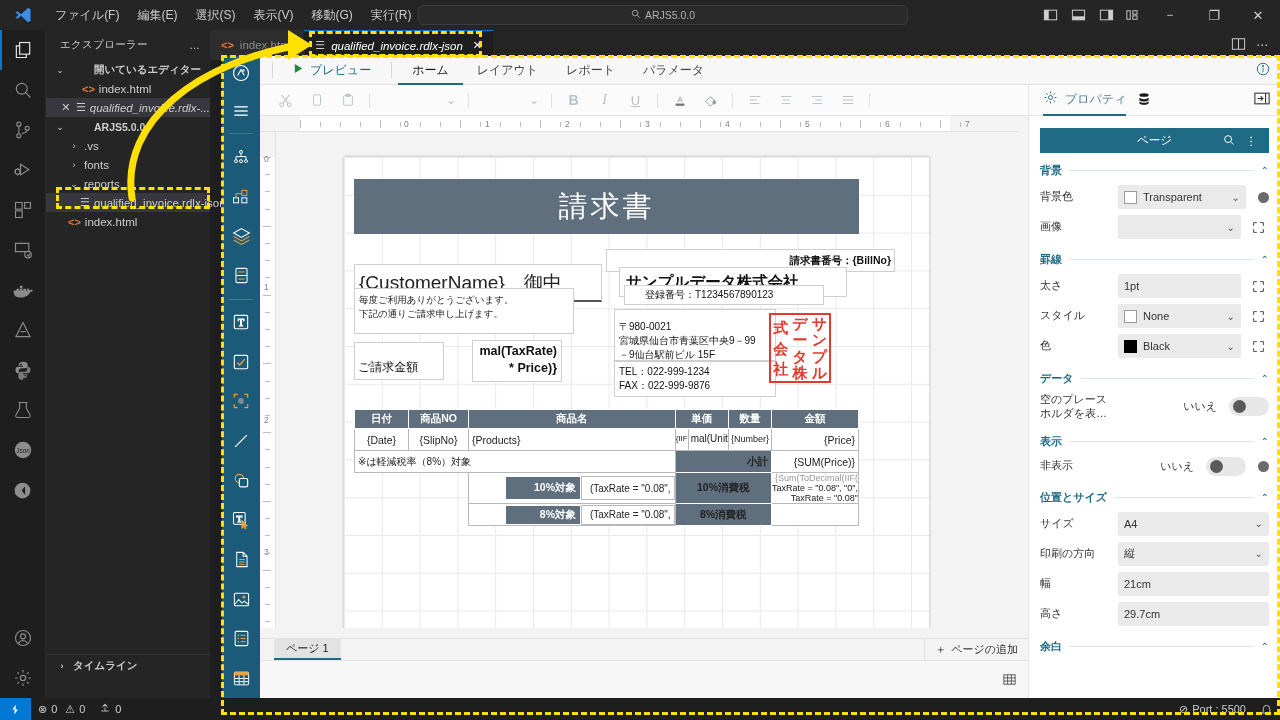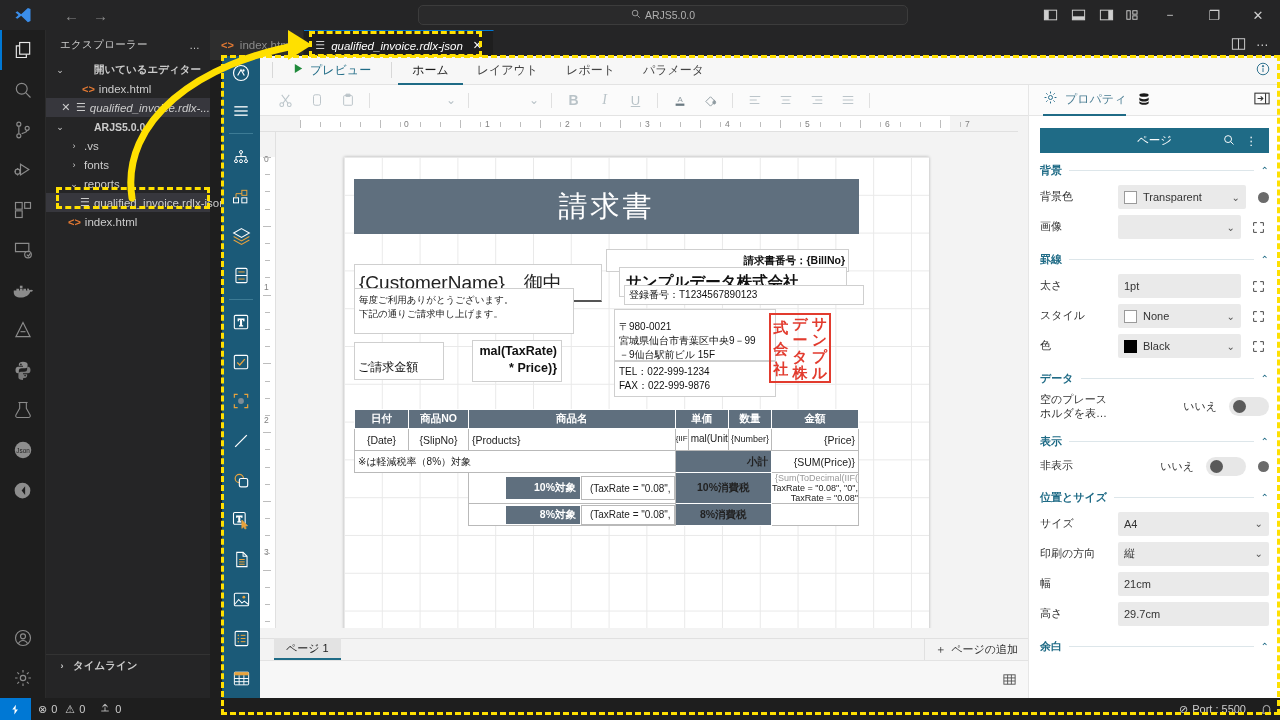--- a/index.html
+++ b/index.html
@@ -157,38 +157,38 @@
   }
   .rpt { position:absolute; }
   .bx { border:1px solid #cfcfcf; background:#fff; }
 
   #title-band {
     left:10px; top:22px; width:505px; height:55px;
     background:#5f6f7e; color:#fff; display:flex; align-items:center; justify-content:center;
     font-size:29px; letter-spacing:3px;
   }
   #billno {
-    left:262px; top:92px; width:243px; height:23px; display:flex; align-items:center; justify-content:flex-end;
+    left:262px; top:92px; width:289px; height:23px; display:flex; align-items:center; justify-content:flex-end;
     padding-right:3px; font-size:10.5px; font-weight:bold; color:#111;
   }
   #custname {
     left:10px; top:107px; width:248px; height:38px; display:flex; align-items:center;
     padding-left:4px; font-size:19px; color:#222;
     border-bottom:2px solid #555;
   }
   #company {
     left:275px; top:110px; width:228px; height:30px; display:flex; align-items:center;
     padding-left:6px; font-size:15.5px; font-weight:bold; color:#111;
   }
   #greeting {
     left:10px; top:131px; width:220px; height:46px; padding:4px 4px; font-size:9.5px; color:#222; line-height:1.45;
   }
   #regno {
-    left:280px; top:128px; width:240px; height:20px; display:flex; align-items:center;
-    padding-left:4px; font-size:10px; color:#111;
+    left:280px; top:128px; width:200px; height:20px; display:flex; align-items:center;
+    padding-left:20px; font-size:10px; color:#111;
   }
   #address {
     left:270px; top:152px; width:162px; height:52px; padding:10px 4px; font-size:10px; color:#111; line-height:1.42;
   }
   #telfax {
     left:270px; top:204px; width:162px; height:36px; padding:3px 4px; font-size:10px; color:#111; line-height:1.42;
   }
   #amount-label {
     left:10px; top:185px; width:90px; height:38px; display:flex; align-items:flex-end;
     padding:0 0 3px 3px; font-size:12px; color:#111;
@@ -284,20 +284,29 @@
   #arrow-svg { position:absolute; left:0; top:0; width:1280px; height:720px; pointer-events:none; }
 </style>
 </head>
 <body>
 
 <div id="titlebar">
   <div class="vs-logo">
     <svg width="18" height="18" viewBox="0 0 24 24">
         <path d="M18.5 2.5 9.5 11 4.5 7 2 8.5l4 3.5-4 3.5L4.5 17l5-4 9 8.5 3.5-1.5v-16z" fill="#3b8eea"></path>
       </svg>
+  </div>
+  <div class="menu-items">
+    <div class="menu-item">ファイル(F)</div>
+    <div class="menu-item">編集(E)</div>
+    <div class="menu-item">選択(S)</div>
+    <div class="menu-item">表示(V)</div>
+    <div class="menu-item">移動(G)</div>
+    <div class="menu-item">実行(R)</div>
+    <div class="menu-item">…</div>
   </div>
   <div class="navbtns">
     <span>←</span>
     <span>→</span>
   </div>
   <div class="searchbar">
     <span>
       <svg width="10" height="10" viewBox="0 0 16 16">
           <circle cx="6.5" cy="6.5" r="4.5" fill="none" stroke="#b0b0b0" stroke-width="1.3"></circle>
           <line x1="10" y1="10" x2="14" y2="14" stroke="#b0b0b0" stroke-width="1.3"></line>

